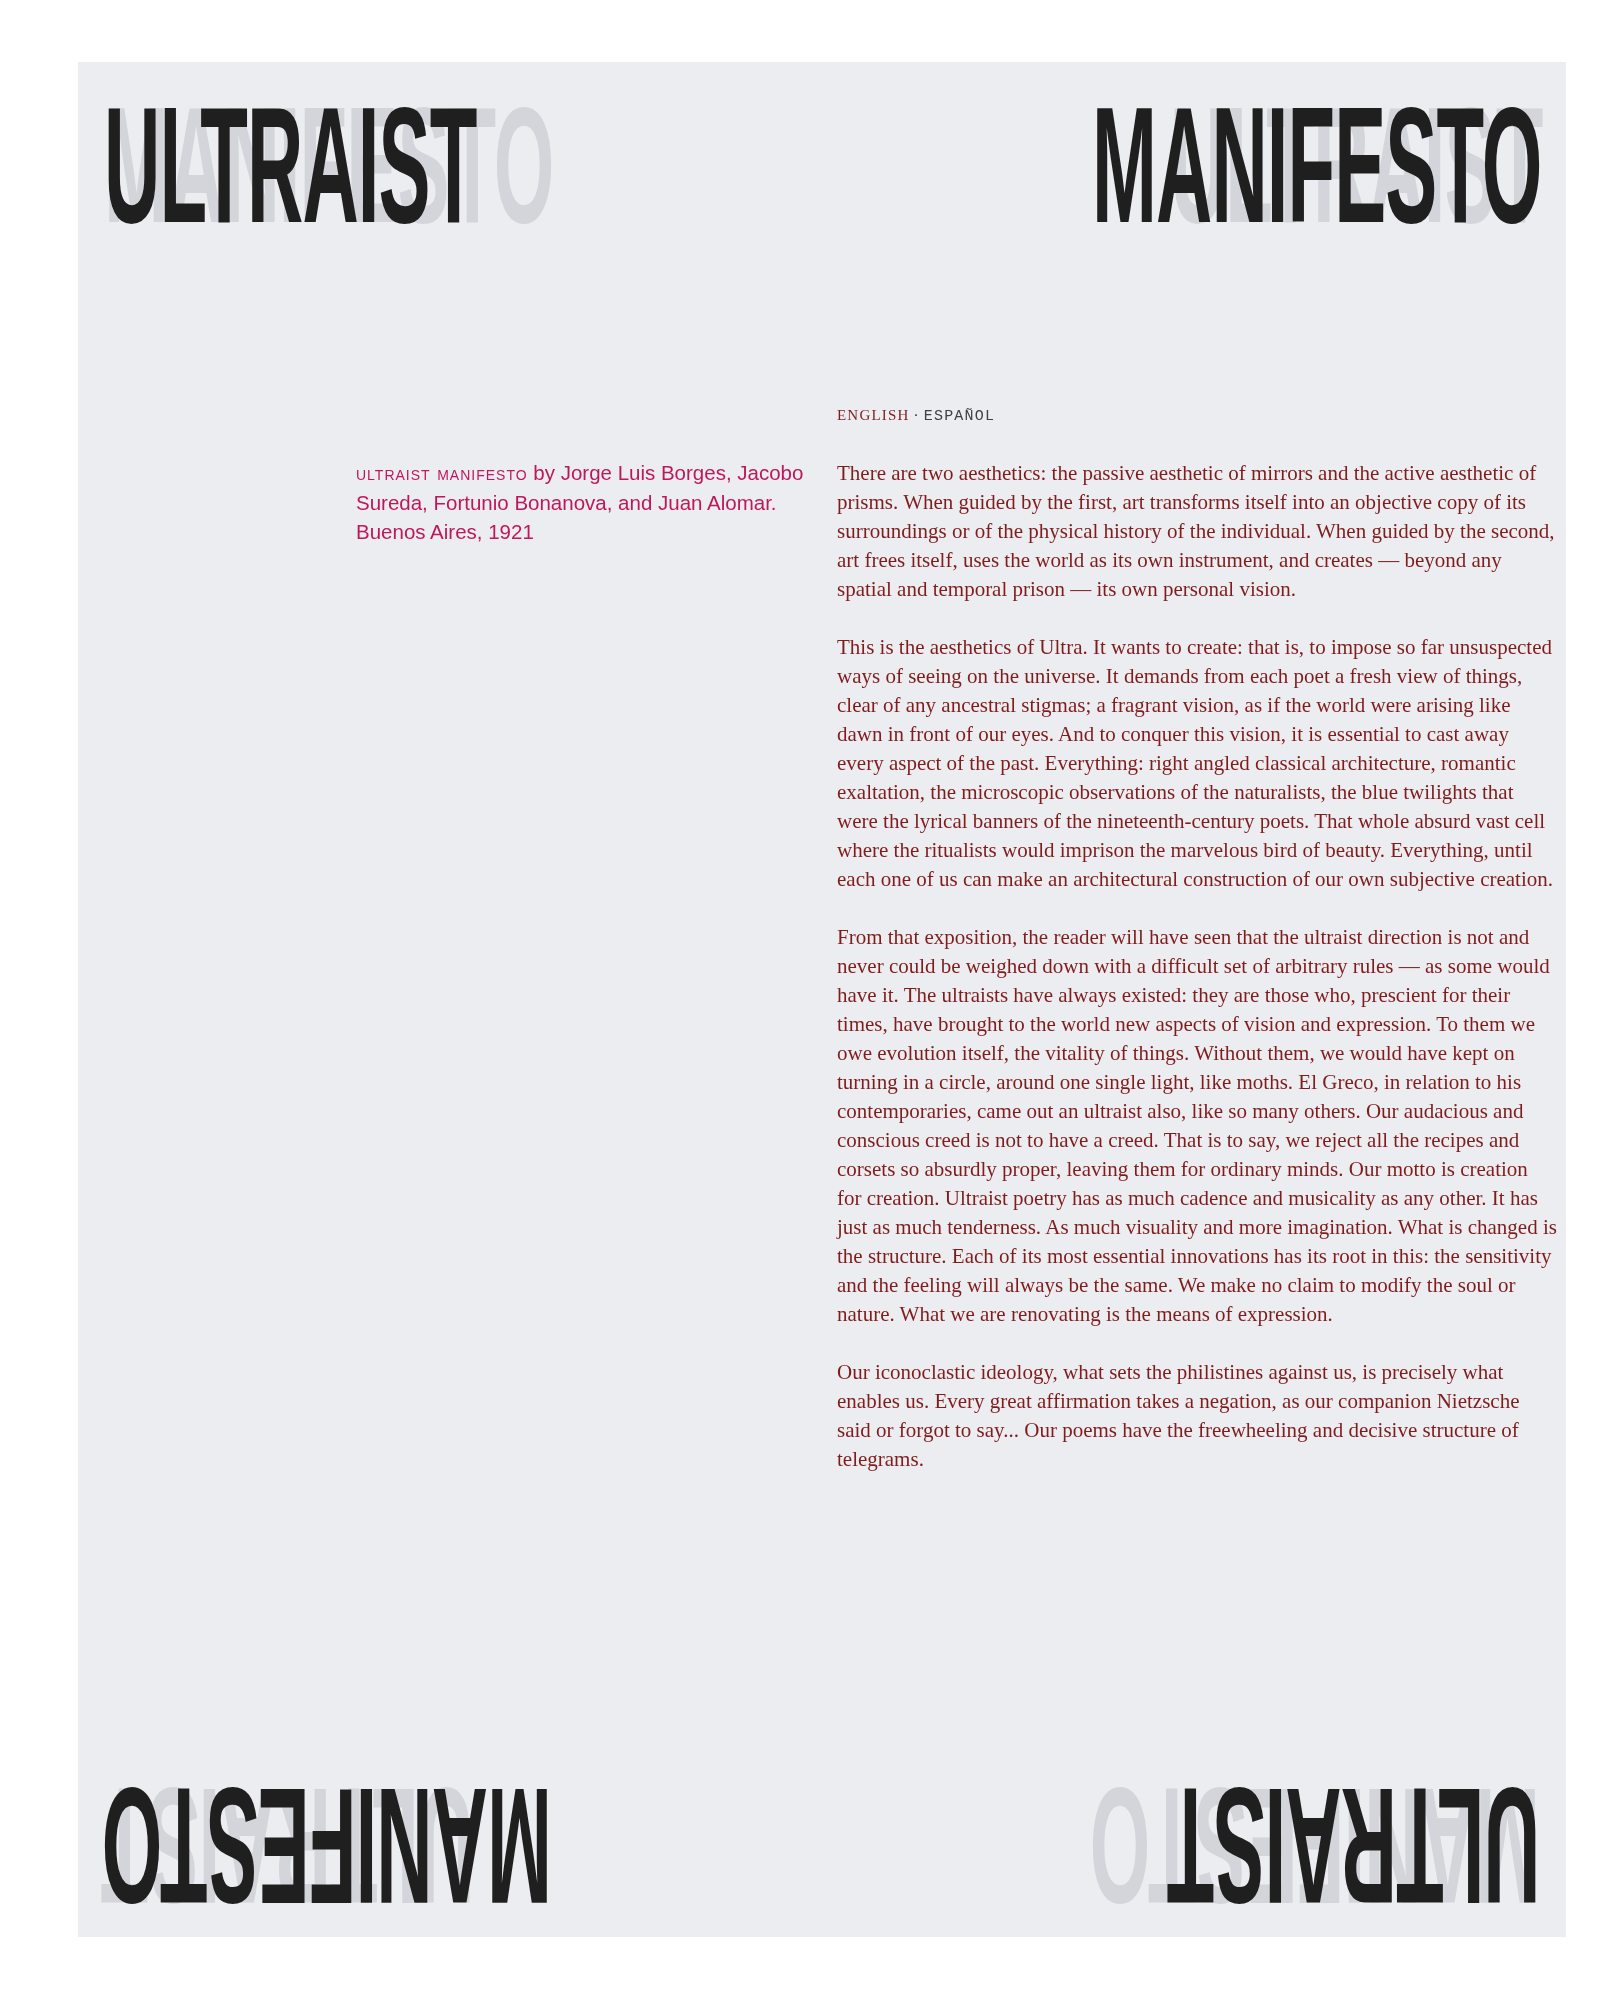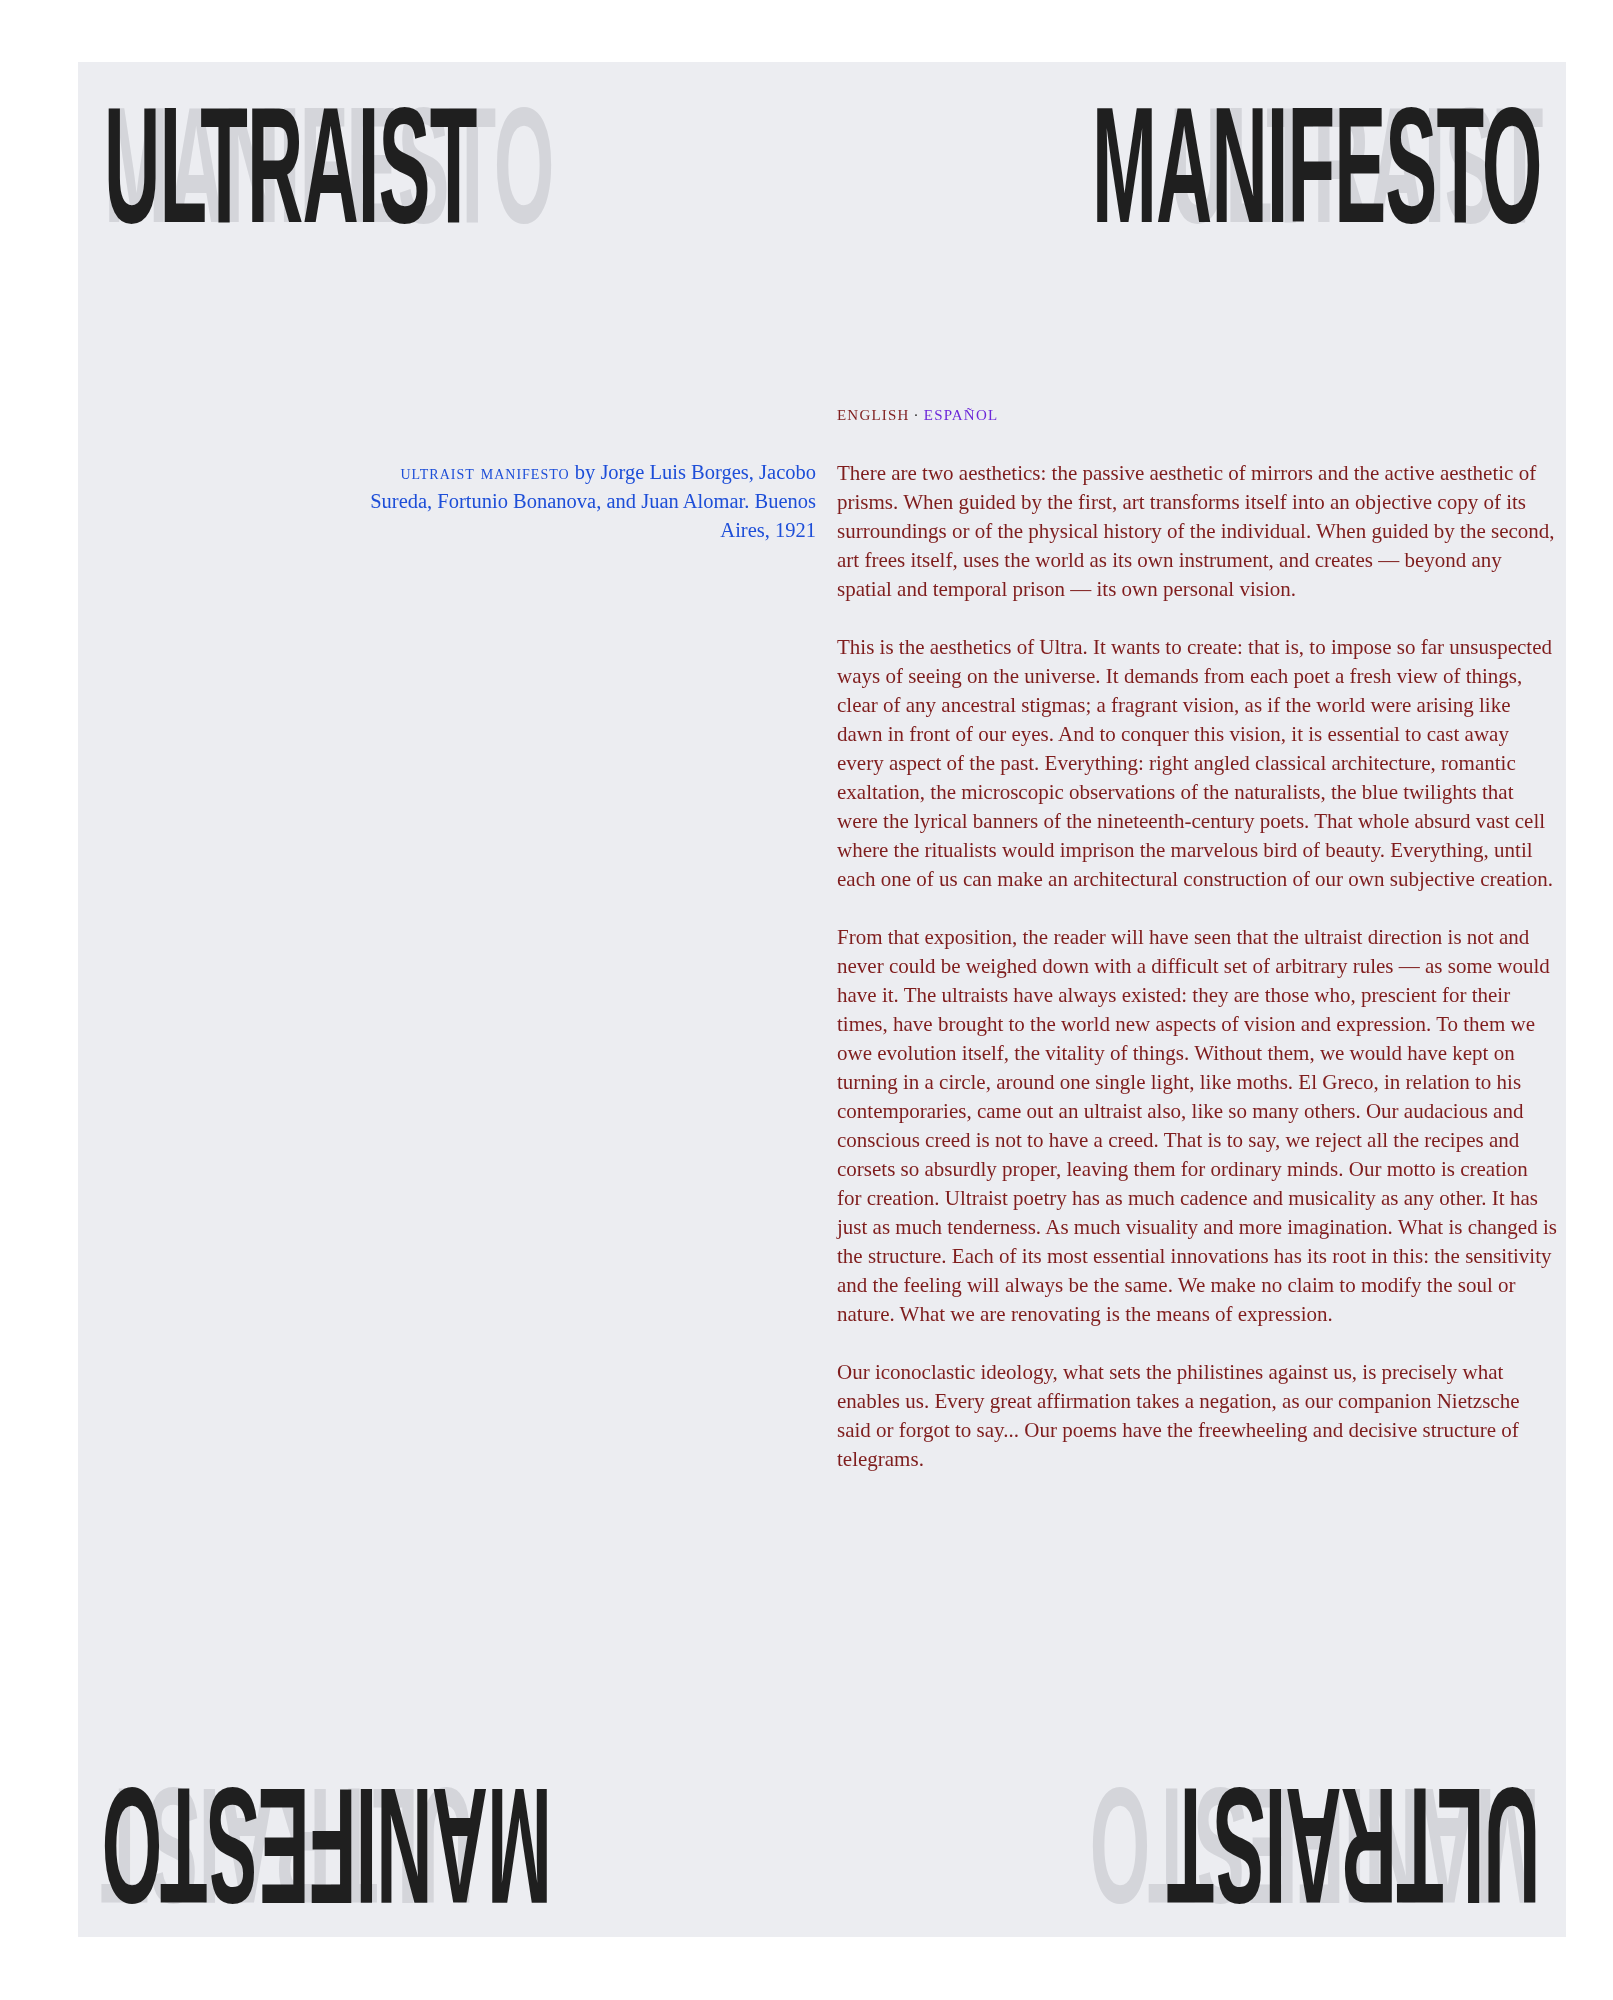--- a/index.html
+++ b/index.html
@@ -66,34 +66,34 @@
     font-family: "Liberation Serif", "DejaVu Serif", serif;
     font-size: 15px;
     letter-spacing: 1.2px;
     color: #1f1f1f;
   }
   .lang a {
     text-decoration: none;
     cursor: pointer;
   }
   .lang .lang-en { color: #7f1d1d; }
-  .lang .lang-es { color: #6d28d9; }
+  .lang .lang-es { color: #404040; font-family: Liberation Mono, monospace; }
   .lang .sep { color: #1f1f1f; margin: 0 4px; }
 
   
   .byline {
     position: absolute;
     right: 750px;
     top: 396px;
     width: 460px;
-    text-align: right;
-    font-family: Liberation Serif, serif;
+    text-align: left;
+    font-family: Liberation Sans, sans-serif;
     font-size: 20.5px;
     line-height: 29px;
-    color: #1d4ed8;
+    color: #be185d;
   }
   .byline .smallcaps {
     font-variant: small-caps;
     text-transform: lowercase;
     letter-spacing: 1px;
     font-size: 20px;
   }
 
   
   .body {

